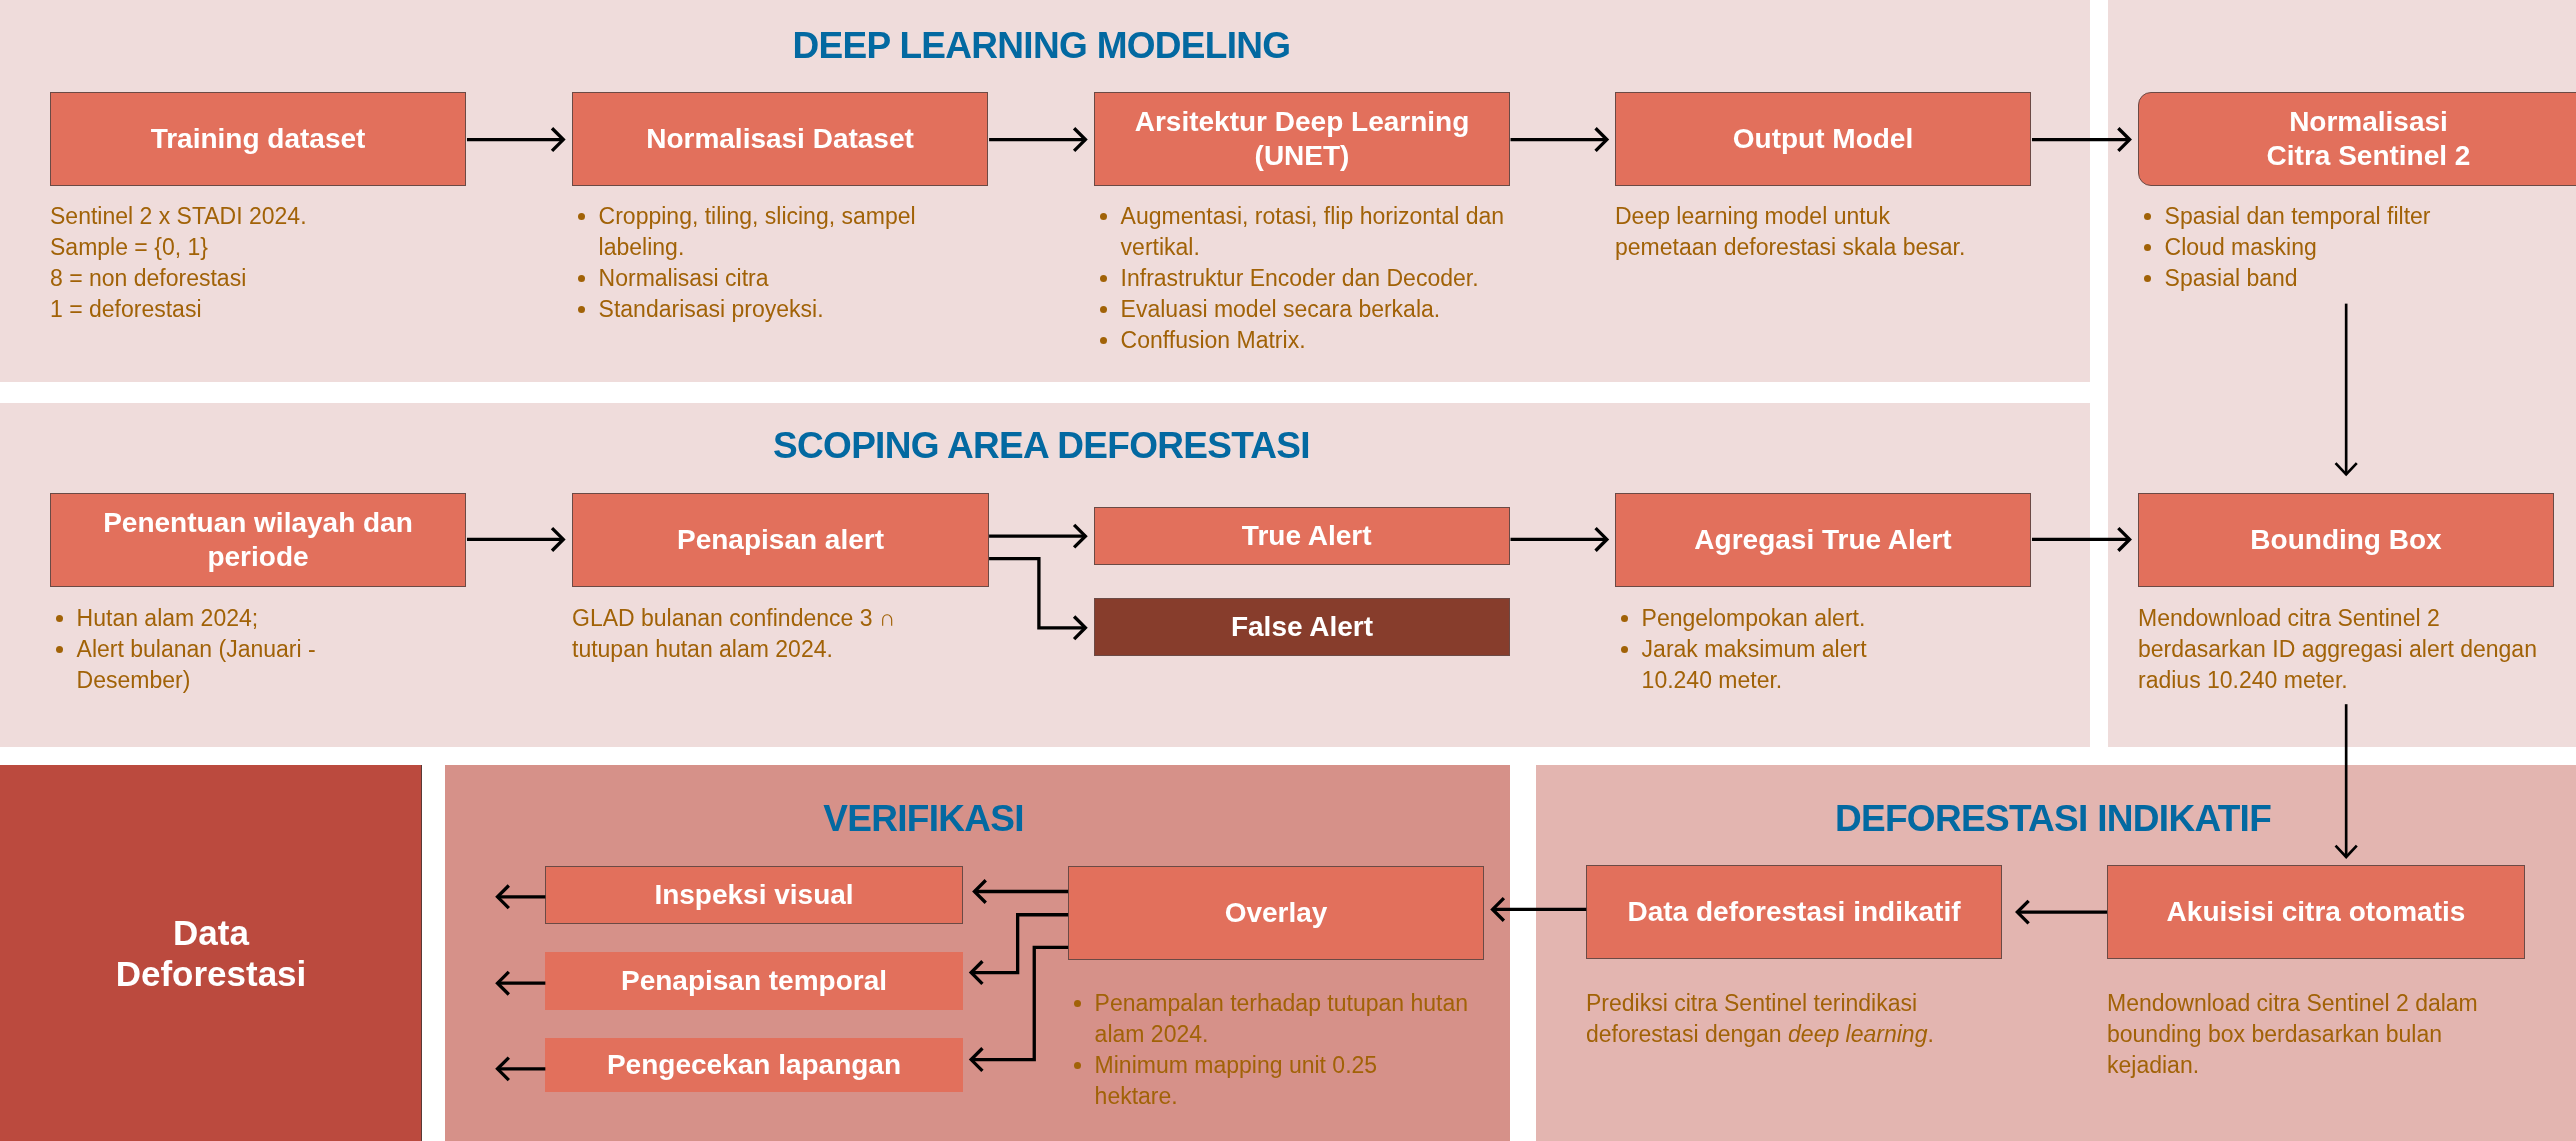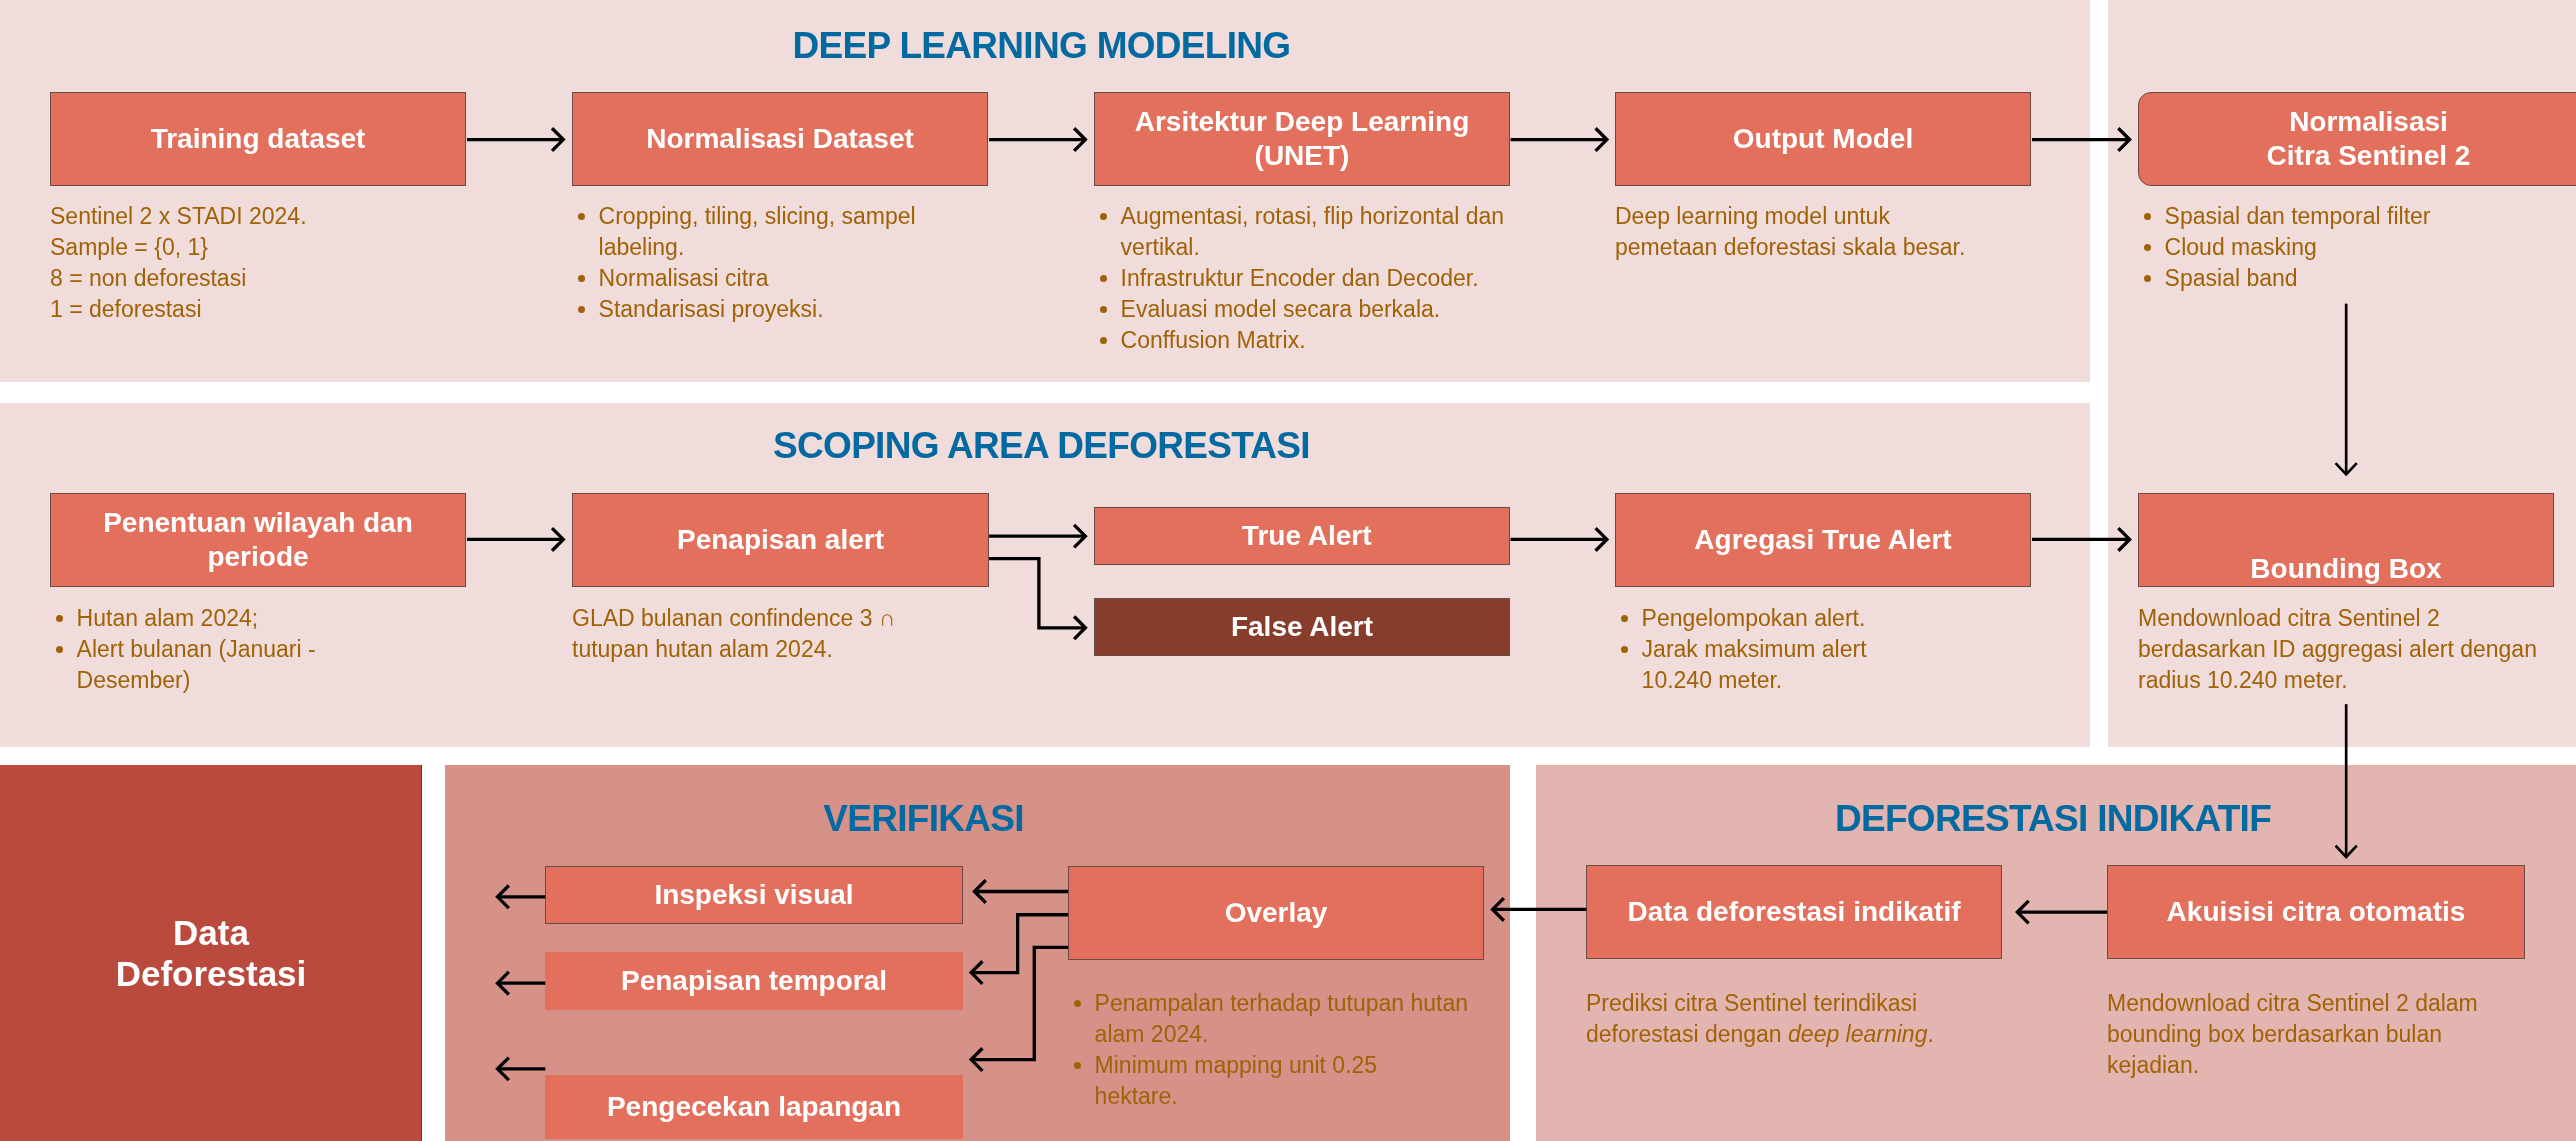--- a/index.html
+++ b/index.html
@@ -120,41 +120,41 @@
 <div class="box" style="left:1615px;top:493px;width:416px;height:94px;">
   <span>Agregasi True Alert</span>
 </div>
 <div class="desc" style="left:1615px;top:603px;width:345px;">
   <ul>
     <li>Pengelompokan alert.</li>
     <li style="width:286px;">Jarak maksimum alert 10.240 meter.</li>
   </ul>
 </div>
 
-<div class="box" style="left:2138px;top:493px;width:416px;height:94px;align-items:flex-end;">
+<div class="box" style="left:2138px;top:493px;width:416px;height:94px;">
   <span>Bounding Box</span>
 </div>
 <div class="desc" style="left:2138px;top:603px;width:399px;">
   <p>Mendownload citra Sentinel 2 berdasarkan ID aggregasi alert dengan radius 10.240 meter.</p>
 </div>
 
 <div class="data-label">
   <div>
     <div>Data</div>
     <div>Deforestasi</div>
   </div>
 </div>
 
 <div class="box" style="left:545px;top:866px;width:418px;height:58px;">
   <span>Inspeksi visual</span>
 </div>
 <div class="box noborder" style="left:545px;top:952px;width:418px;height:58px;">
   <span>Penapisan temporal</span>
 </div>
-<div class="box noborder" style="left:545px;top:1075px;width:418px;height:64px;">
+<div class="box noborder" style="left:545px;top:1038px;width:418px;height:54px;">
   <span>Pengecekan lapangan</span>
 </div>
 
 <div class="box" style="left:1068px;top:866px;width:416px;height:94px;">
   <span>Overlay</span>
 </div>
 <div class="desc" style="left:1068px;top:988px;width:418px;">
   <ul>
     <li>Penampalan terhadap tutupan hutan alam 2024.</li>
     <li style="width:359px;">Minimum mapping unit 0.25 hektare.</li>

